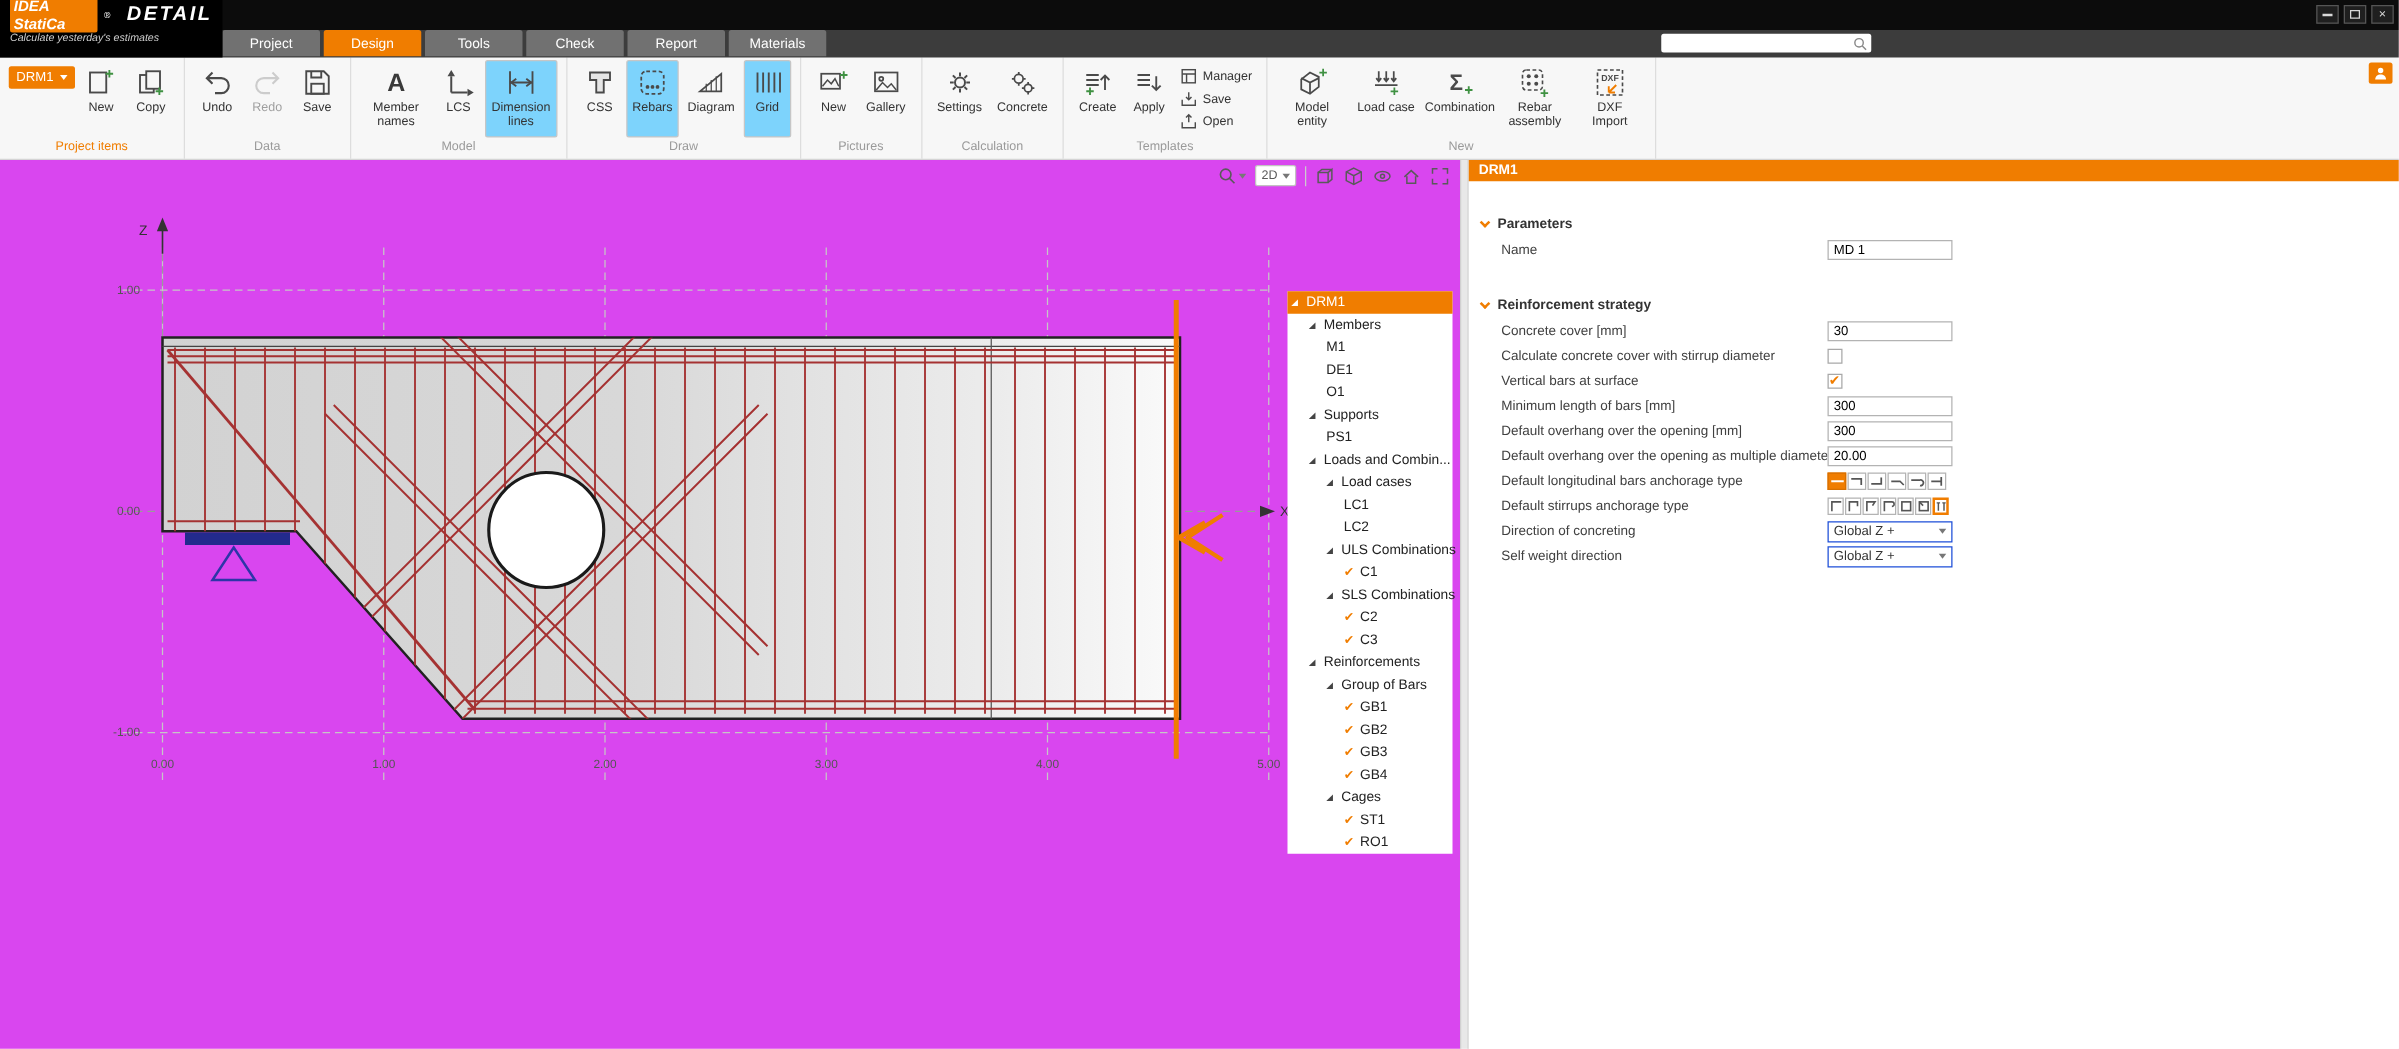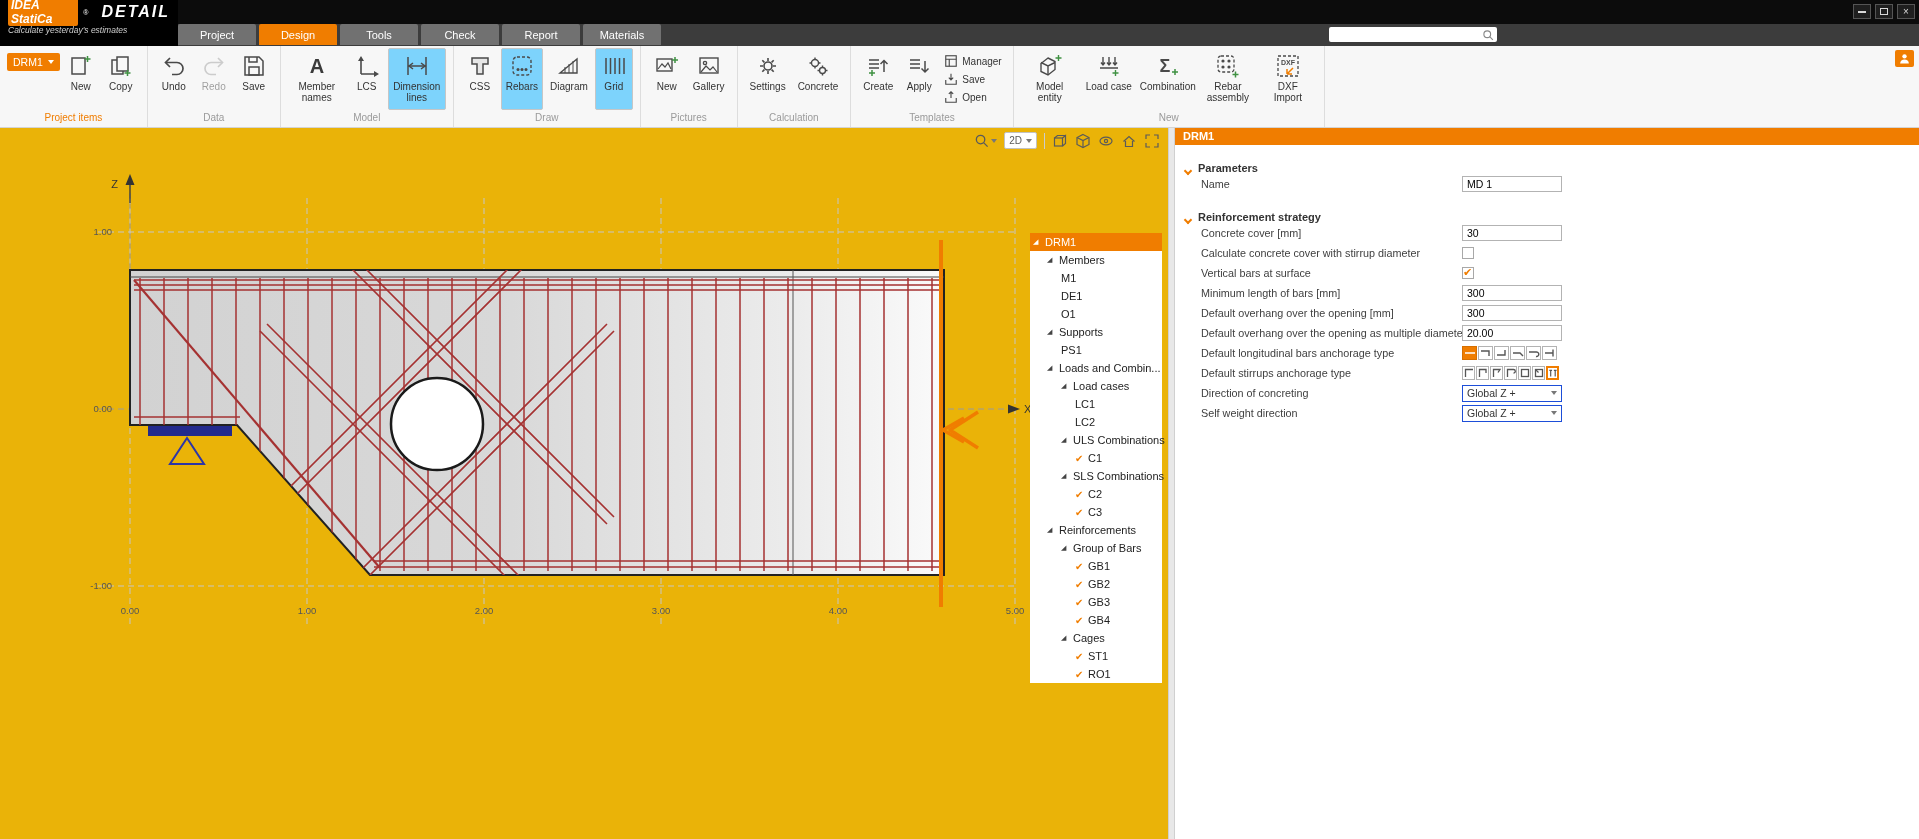--- a/index.html
+++ b/index.html
@@ -34,41 +34,41 @@
 .rbtn.dis{opacity:.45}
 .ric{width:28px;height:28px;display:flex;align-items:center;justify-content:center}
 .rlb{font-size:10px;line-height:11px;text-align:center;color:#333;margin-top:1px}
 .rcol{display:flex;flex-direction:column;justify-content:center;gap:2px}
 .rsm{display:flex;align-items:center;gap:4px;font-size:10px;padding:1px 4px;cursor:default}
 .rsm .sic{width:14px;height:14px;display:flex;align-items:center;justify-content:center}
 .drmbtn{height:18px;background:#f07d00;color:#fff;border-radius:2px;display:flex;align-items:center;gap:5px;padding:0 6px;font-size:10.5px;margin-top:5px;align-self:flex-start;cursor:default}
 .dcar{width:0;height:0;border-left:3.5px solid transparent;border-right:3.5px solid transparent;border-top:4px solid #fff}
 .account{position:absolute;right:5px;top:50px;width:19px;height:17px;background:#f07d00;border-radius:2px;display:flex;align-items:center;justify-content:center;z-index:25}
 
-.canvas{position:absolute;left:0;top:128px;width:1168px;height:711px;background:#eab308}
+.canvas{position:absolute;left:0;top:128px;width:1168px;height:711px;background:#d946ef}
 .vsep{position:absolute;left:1168px;top:128px;width:7px;height:711px;background:#e8e8e8;border-left:1px solid #d0d0d0;border-right:1px solid #d0d0d0}
 .props{position:absolute;left:1175px;top:128px;width:744px;height:711px;background:#fff}
 
 .ctools{position:absolute;right:8px;top:4px;display:flex;align-items:center;gap:7px;color:#5a5a5a;z-index:5}
 .ctit{display:flex;align-items:center;gap:2px;cursor:default}
 .ct2d{border:1px solid #c2c2c2;border-radius:2px;height:17px;display:flex;align-items:center;gap:4px;padding:0 4px;font-size:10px;background:#fff;cursor:default}
 .care{width:0;height:0;border-left:3px solid transparent;border-right:3px solid transparent;border-top:4px solid #777}
 .ctsep{width:1px;height:16px;background:#ccc}
 
 .tree{position:absolute;left:1030px;top:105px;width:132px;background:#fff;z-index:6}
 .trow{height:18px;display:flex;align-items:center;color:#222;cursor:default}
 .lvl0{padding-left:3px}.lvl1{padding-left:17px}.lvl2{padding-left:31px}.lvl3{padding-left:45px}
 .texp{width:12px;font-size:7px;color:#444;flex:none}
 .tchk{width:13px;color:#f07d00;font-size:10px;flex:none}
 .tlbl{white-space:nowrap}
 .trow.selected{background:#f07d00;color:#fff}
 .trow.selected .texp{color:#fff}
 
 .phead{height:17px;background:#f07d00;color:#fff;font-weight:bold;line-height:17px;padding-left:8px}
-.psection{display:flex;align-items:flex-end;gap:7px;padding-left:10px;height:22px;font-weight:bold;color:#333;margin-top:7px;cursor:default}
+.psection{display:flex;align-items:center;gap:7px;padding-left:10px;height:22px;font-weight:bold;color:#333;margin-top:23px;cursor:default}
 .chev{width:6px;height:6px;border-left:2px solid #f07d00;border-bottom:2px solid #f07d00;transform:rotate(-45deg);margin-top:-3px;flex:none}
 .prow{position:relative;height:20px;display:flex;align-items:center;padding-left:26px}
 .plabel{color:#404040;font-size:10.8px;white-space:nowrap}
 .pinput{position:absolute;left:287px;width:100px;height:16px;border:1px solid #b3b3b3;font-size:10.5px;padding:0 4px;font-family:inherit;background:#fff}
 .pcheck{position:absolute;left:287px;width:12px;height:12px;border:1px solid #a8a8a8;background:#fff;cursor:default}
 .pcheck.on::after{content:"✔";color:#f07d00;font-size:11px;position:absolute;left:0px;top:-2px}
 .picons{position:absolute;left:287px;display:flex;gap:1px}
 .aic{width:15px;height:14px;border:1px solid #b3b3b3;background:#fff;display:flex;align-items:center;justify-content:center;cursor:default}
 .aic.sel{background:#f07d00;border-color:#d66f00}
 .aic2{width:13px}

